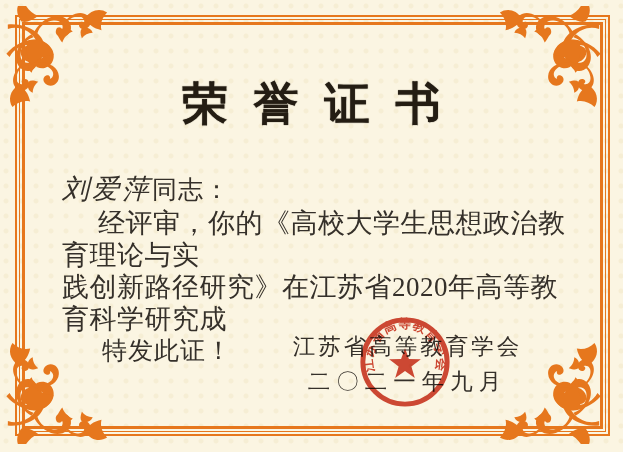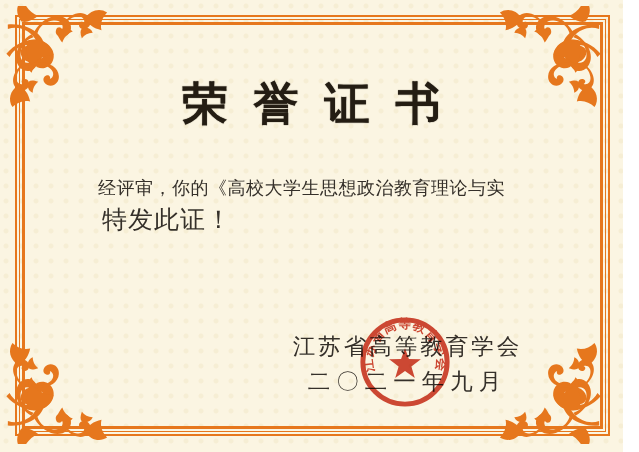--- a/index.html
+++ b/index.html
@@ -22,21 +22,21 @@
   .orn-br{right:22px;bottom:8px;transform:rotate(180deg);}
   .title{
     position:absolute;left:0;top:74px;width:623px;text-align:center;
     font-size:45px;font-weight:bold;color:#241d13;
     text-shadow:0 0 1px #241d13;
   }
   .title span{letter-spacing:26px;margin-right:-26px;}
   .body-block{position:absolute;left:62px;top:172px;width:522px;color:#35302a;}
   .salutation{font-size:25px;line-height:34px;letter-spacing:1px;}
   .salutation .name{font-style:italic;font-size:27px;letter-spacing:3px;}
-  .para-line{font-size:18px;line-height:32px;letter-spacing:0.5px;}
+  .para-line{font-size:27px;line-height:32px;letter-spacing:0.5px;}
   .indent1{text-indent:36px;}
   .closing{font-size:25px;line-height:32px;text-indent:40px;letter-spacing:1px;}
   .sign-block{position:absolute;left:285px;top:331px;width:245px;text-align:center;color:#35302a;}
   .issuer{font-size:22.5px;line-height:32px;letter-spacing:3px;}
   .issue-date{font-size:22.5px;line-height:32px;letter-spacing:6px;margin-top:3px;}
   .seal{position:absolute;left:356px;top:313px;width:98px;height:98px;mix-blend-mode:multiply;opacity:0.92;}
   .defs-holder{position:absolute;width:0;height:0;overflow:hidden;}
 </style>
 </head>
 <body>
@@ -85,21 +85,25 @@
       </svg>
     <svg class="ornament orn-br">
         <use href="#flourish"></use>
       </svg>
 
     <div class="title">
       <span>荣誉证书</span>
     </div>
 
     <div class="body-block">
+      <div class="salutation">
+        <span class="name">刘爱萍</span><span>同志：</span>
+      </div>
       <div class="para-line indent1">经评审，你的《高校大学生思想政治教育理论与实</div>
+      <div class="para-line">践创新路径研究》在江苏省2020年高等教育科学研究成</div>
       <div class="closing">特发此证！</div>
     </div>
 
     <div class="sign-block">
       <div class="issuer">江苏省高等教育学会</div>
       <div class="issue-date">二〇二一年九月</div>
     </div>
 
     <svg class="seal" viewBox="0 0 100 100">
       <circle cx="50" cy="50" r="43" fill="none" stroke="#cc3b28" stroke-width="5"></circle>

